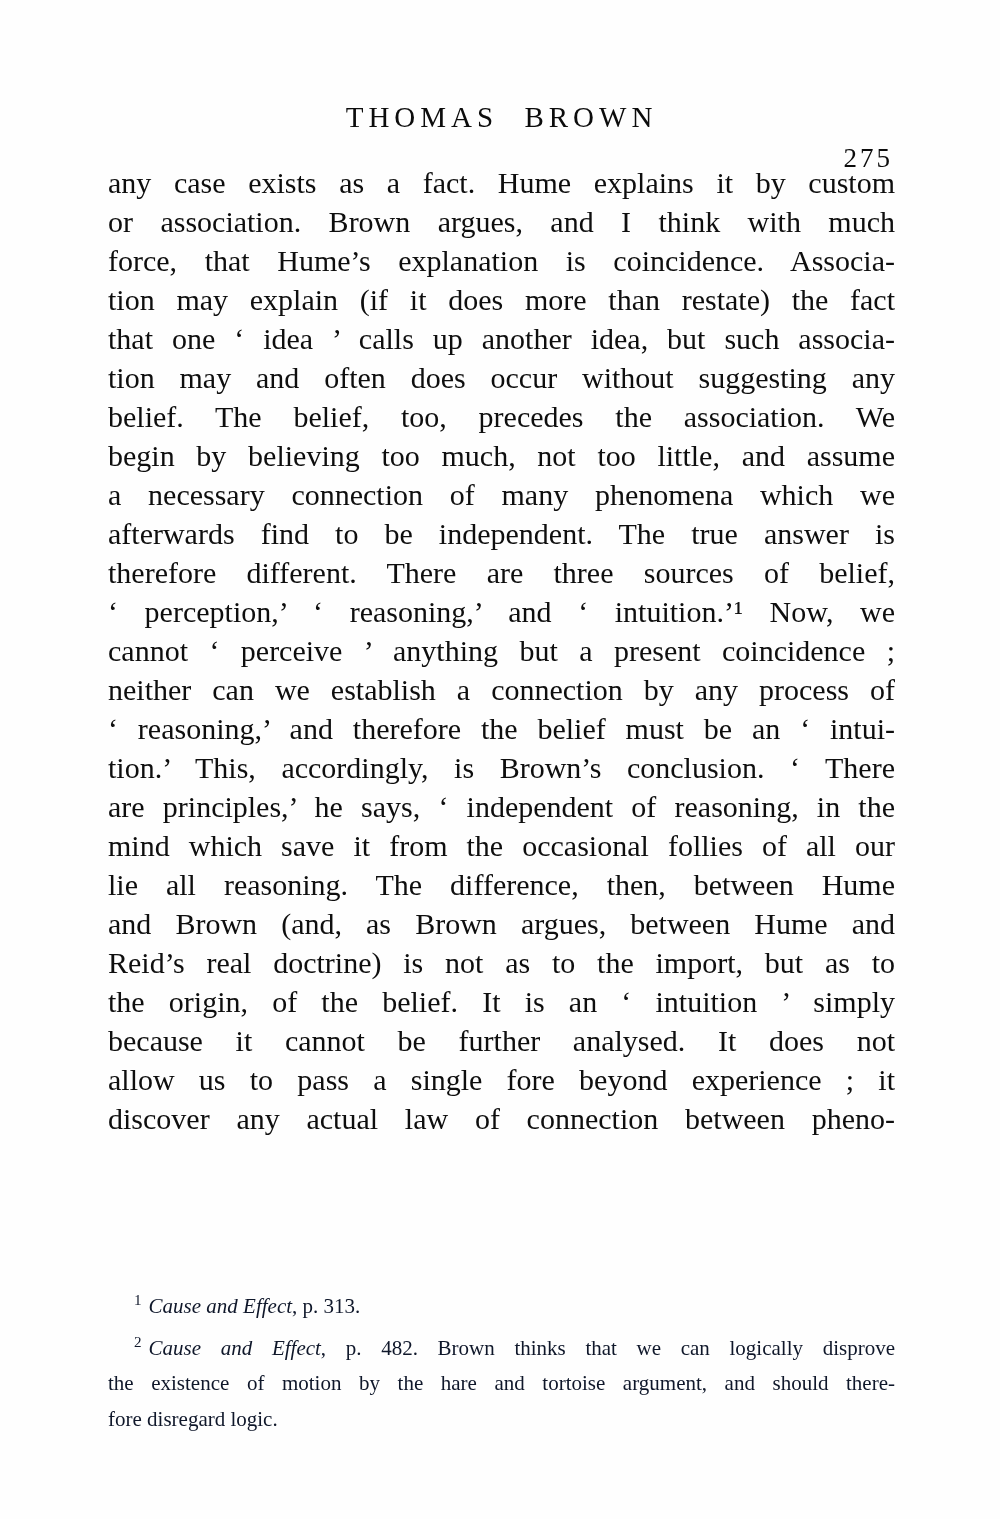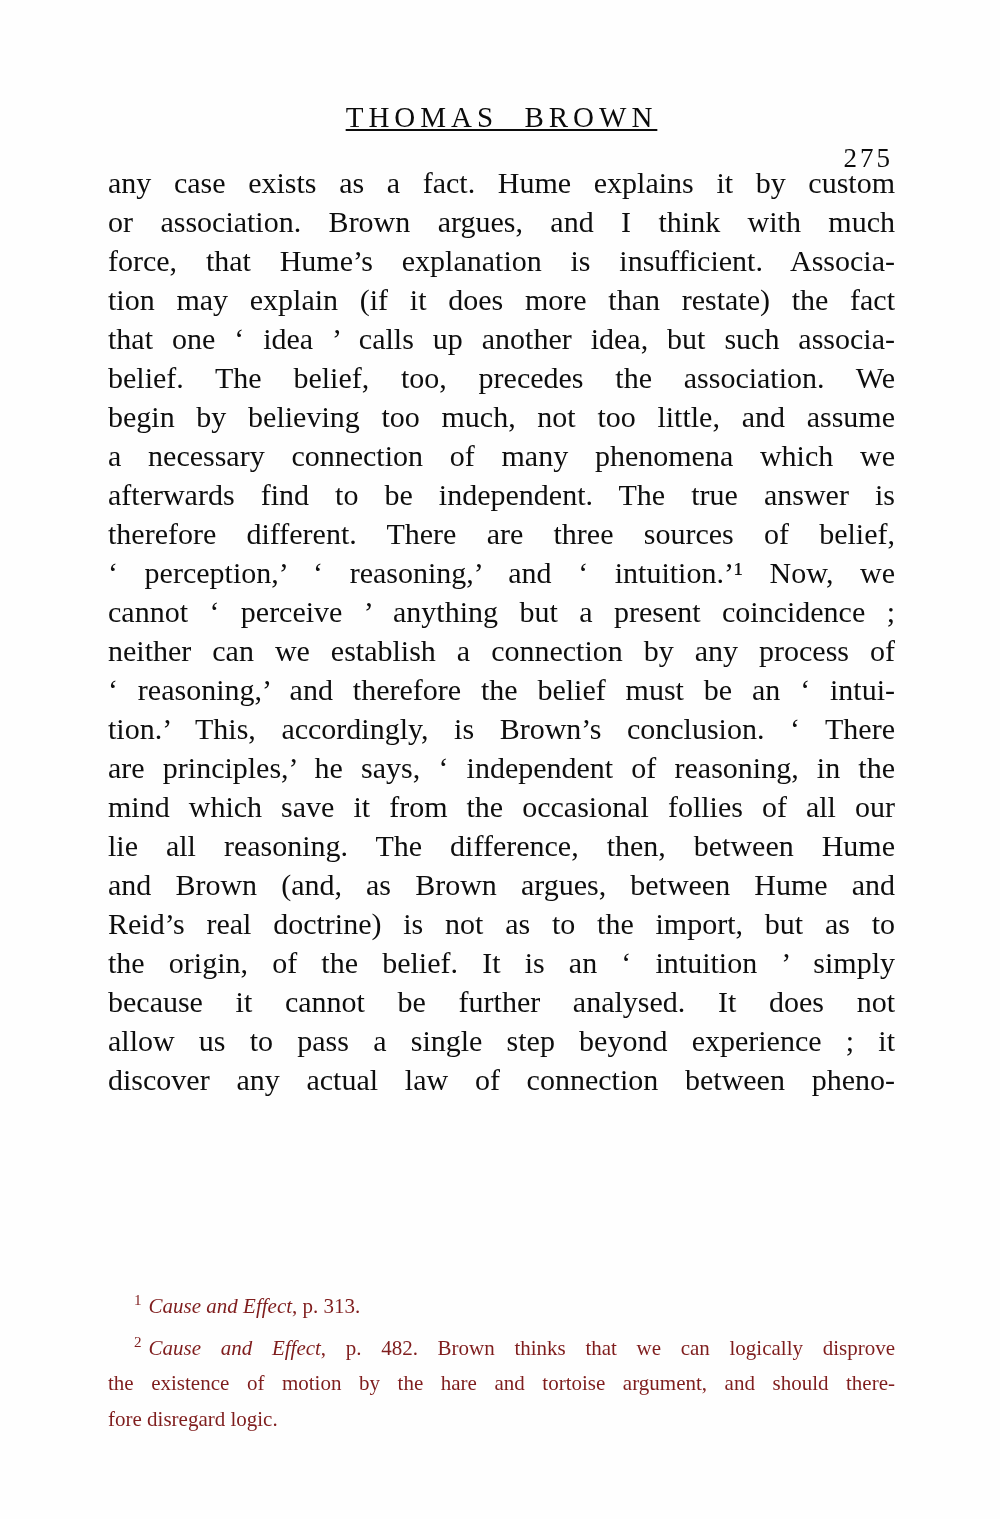--- a/index.html
+++ b/index.html
@@ -22,21 +22,20 @@
     left: 108px;
     width: 787px;
     height: 40px;
   }
   .header-title {
     text-align: center;
     font-size: 29px;
     letter-spacing: 5px;
     word-spacing: 14px;
     color: #0c0c0c;
-    text-decoration: underline;
   }
   .page-number {
     position: absolute;
     right: 2px;
     top: 3px;
     font-size: 27px;
     letter-spacing: 3px;
     color: #0c0c0c;
     margin-top: 39px;
   }
@@ -55,21 +54,21 @@
   }
   .footnotes {
     position: absolute;
     top: 1283px;
     left: 108px;
     width: 787px;
   }
   .fn-line {
     font-size: 21px;
     line-height: 35.5px;
-    color: #7f1d1d;
+    color: #0f172a;
   }
   .fn-just {
     text-align: justify;
     text-align-last: justify;
   }
   .fn-indent {
     padding-left: 26px;
   }
   .fn-marker {
     font-size: 0.72em;
@@ -86,41 +85,42 @@
 <div class="page">
 
   <div class="running-header">
     <div class="header-title">THOMAS BROWN</div>
     <div class="page-number">275</div>
   </div>
 
   <div class="body-text">
     <div class="line">any case exists as a fact. Hume explains it by custom</div>
     <div class="line">or association. Brown argues, and I think with much</div>
-    <div class="line">force, that Hume’s explanation is insufficient. Associa-</div>
+    <div class="line">force, that Hume’s explanation is coincidence. Associa-</div>
     <div class="line">tion may explain (if it does more than restate) the fact</div>
     <div class="line">that one ‘ idea ’ calls up another idea, but such associa-</div>
+    <div class="line">tion may and often does occur without suggesting any</div>
     <div class="line">belief. The belief, too, precedes the association. We</div>
     <div class="line">begin by believing too much, not too little, and assume</div>
     <div class="line">a necessary connection of many phenomena which we</div>
     <div class="line">afterwards find to be independent. The true answer is</div>
     <div class="line">therefore different. There are three sources of belief,</div>
     <div class="line">‘ perception,’ ‘ reasoning,’ and ‘ intuition.’¹ Now, we</div>
     <div class="line">cannot ‘ perceive ’ anything but a present coincidence ;</div>
     <div class="line">neither can we establish a connection by any process of</div>
     <div class="line">‘ reasoning,’ and therefore the belief must be an ‘ intui-</div>
     <div class="line">tion.’ This, accordingly, is Brown’s conclusion. ‘ There</div>
     <div class="line">are principles,’ he says, ‘ independent of reasoning, in the</div>
     <div class="line">mind which save it from the occasional follies of all our</div>
     <div class="line">lie all reasoning. The difference, then, between Hume</div>
     <div class="line">and Brown (and, as Brown argues, between Hume and</div>
     <div class="line">Reid’s real doctrine) is not as to the import, but as to</div>
     <div class="line">the origin, of the belief. It is an ‘ intuition ’ simply</div>
     <div class="line">because it cannot be further analysed. It does not</div>
-    <div class="line">allow us to pass a single step beyond experience ; it</div>
+    <div class="line">allow us to pass a single fore beyond experience ; it</div>
     <div class="line">discover any actual law of connection between pheno-</div>
   </div>
 
   <div class="footnotes">
     <div class="fn-line fn-indent"><span class="fn-marker">1</span><span class="fn-work">Cause and Effect</span><span>, p. 313.</span></div>
     <div class="fn-line fn-indent fn-just"><span class="fn-marker">2</span><span class="fn-work">Cause and Effect</span><span>, p. 482.  Brown thinks that we can logically disprove</span></div>
     <div class="fn-line fn-just">the existence of motion by the hare and tortoise argument, and should there-</div>
     <div class="fn-line">fore disregard logic.</div>
   </div>
 

